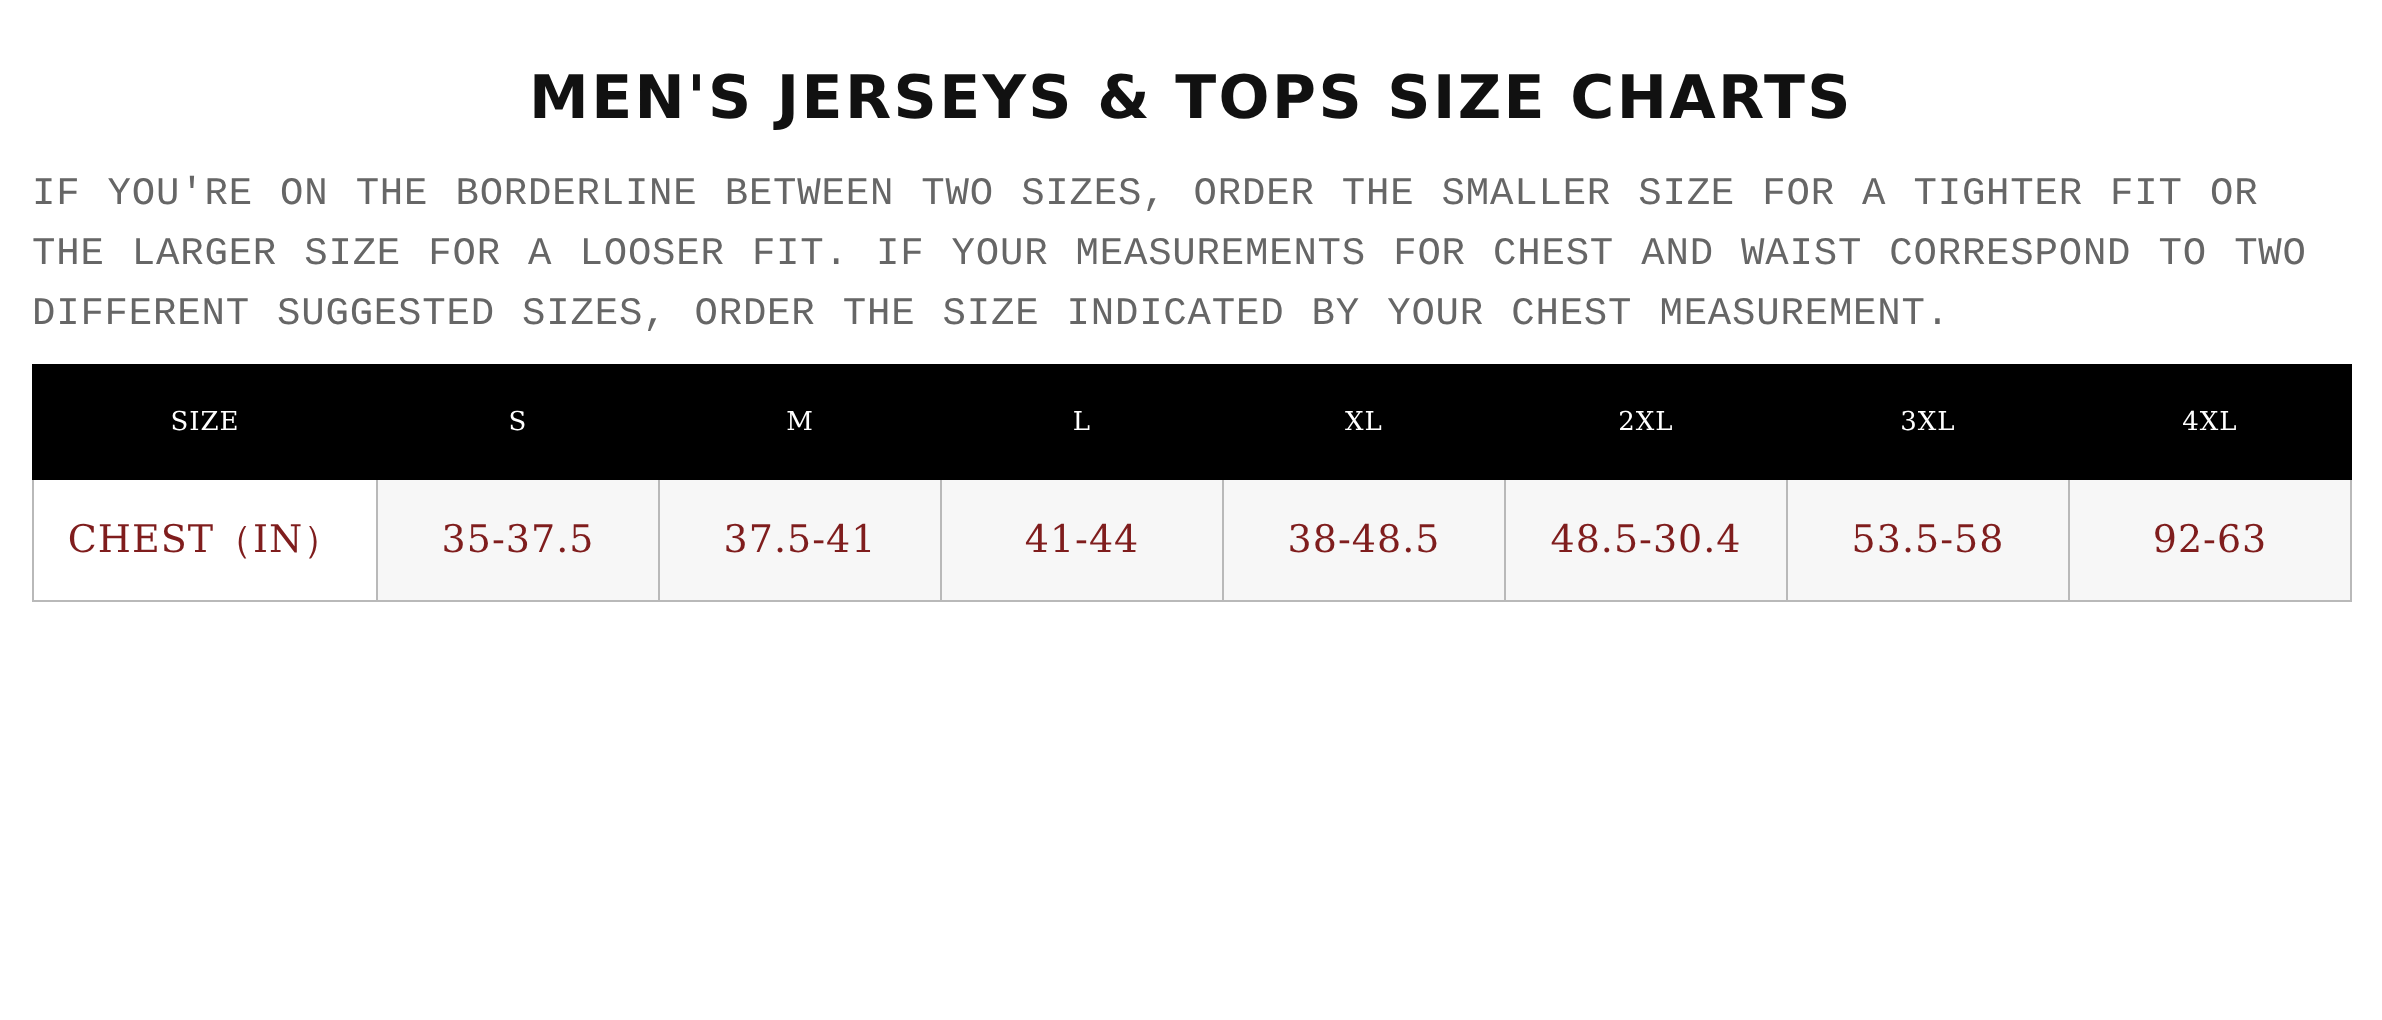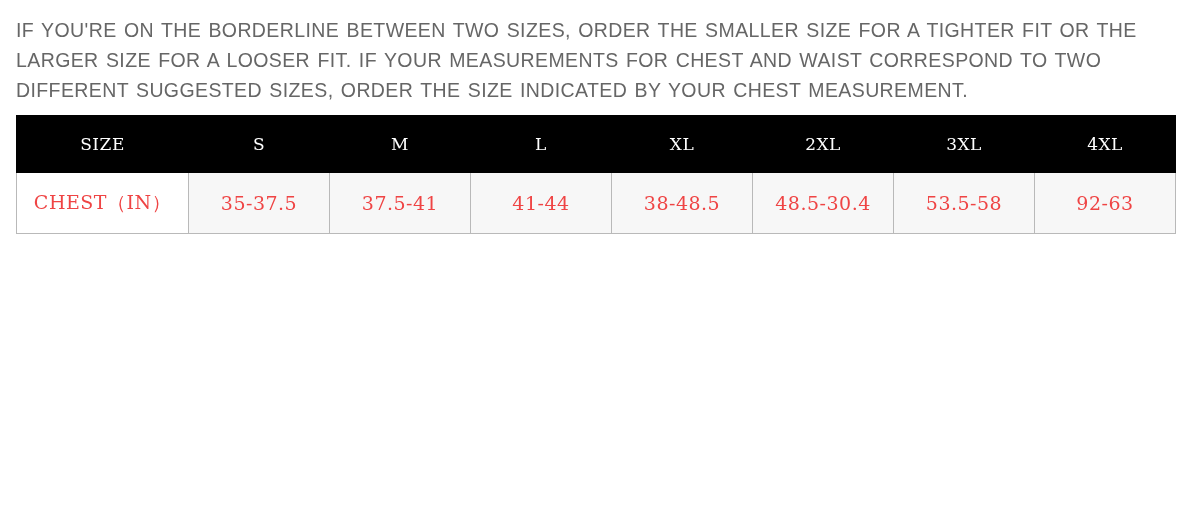--- a/index.html
+++ b/index.html
@@ -28,21 +28,21 @@
     font-size: 30px;
     letter-spacing: 1.2px;
     color: #111111;
     margin: 0;
     padding-top: 32px;
     white-space: nowrap;
   }
   .intro {
     margin: 0;
     padding: 16px 16px 0 16px;
-    font-family: Liberation Sans, sans-serif;
+    font-family: Liberation Mono, monospace;
     font-size: 19.5px;
     line-height: 1.53;
     color: #666666;
     letter-spacing: 0.4px;
     text-align: left;
     word-spacing: 1.5px;
   }
   .table-wrap {
     padding: 10px 16px 0 16px;
   }
@@ -59,38 +59,39 @@
     vertical-align: middle;
     font-size: 19px;
     letter-spacing: 0.5px;
   }
   table.size-chart thead th {
     background: #000000;
     color: #ffffff;
     border: 1px solid #000000;
     height: 54px;
     font-weight: normal;
-    font-size: 17px;
+    font-size: 13px;
   }
   table.size-chart tbody td {
     background: #f7f7f7;
     height: 58px;
-    color: #ef4444;
+    color: #7f1d1d;
   }
   table.size-chart tbody td.row-label {
     background: #ffffff;
   }
   col.c-label { width: 172px; }
   col.c-val   { width: 141px; }
 </style>
 </head>
 <body>
 
 <div class="page">
 
+  <h1 class="title">MEN'S JERSEYS &amp; TOPS SIZE CHARTS</h1>
 
   <p class="intro">IF YOU'RE ON THE BORDERLINE BETWEEN TWO SIZES, ORDER THE SMALLER SIZE FOR A TIGHTER FIT OR THE LARGER SIZE FOR A LOOSER FIT. IF YOUR MEASUREMENTS FOR CHEST AND WAIST CORRESPOND TO TWO DIFFERENT SUGGESTED SIZES, ORDER THE SIZE INDICATED BY YOUR CHEST MEASUREMENT.</p>
 
   <div class="table-wrap">
     <table class="size-chart">
       <colgroup>
         <col class="c-label">
         <col class="c-val">
           <col class="c-val">
           <col class="c-val">

